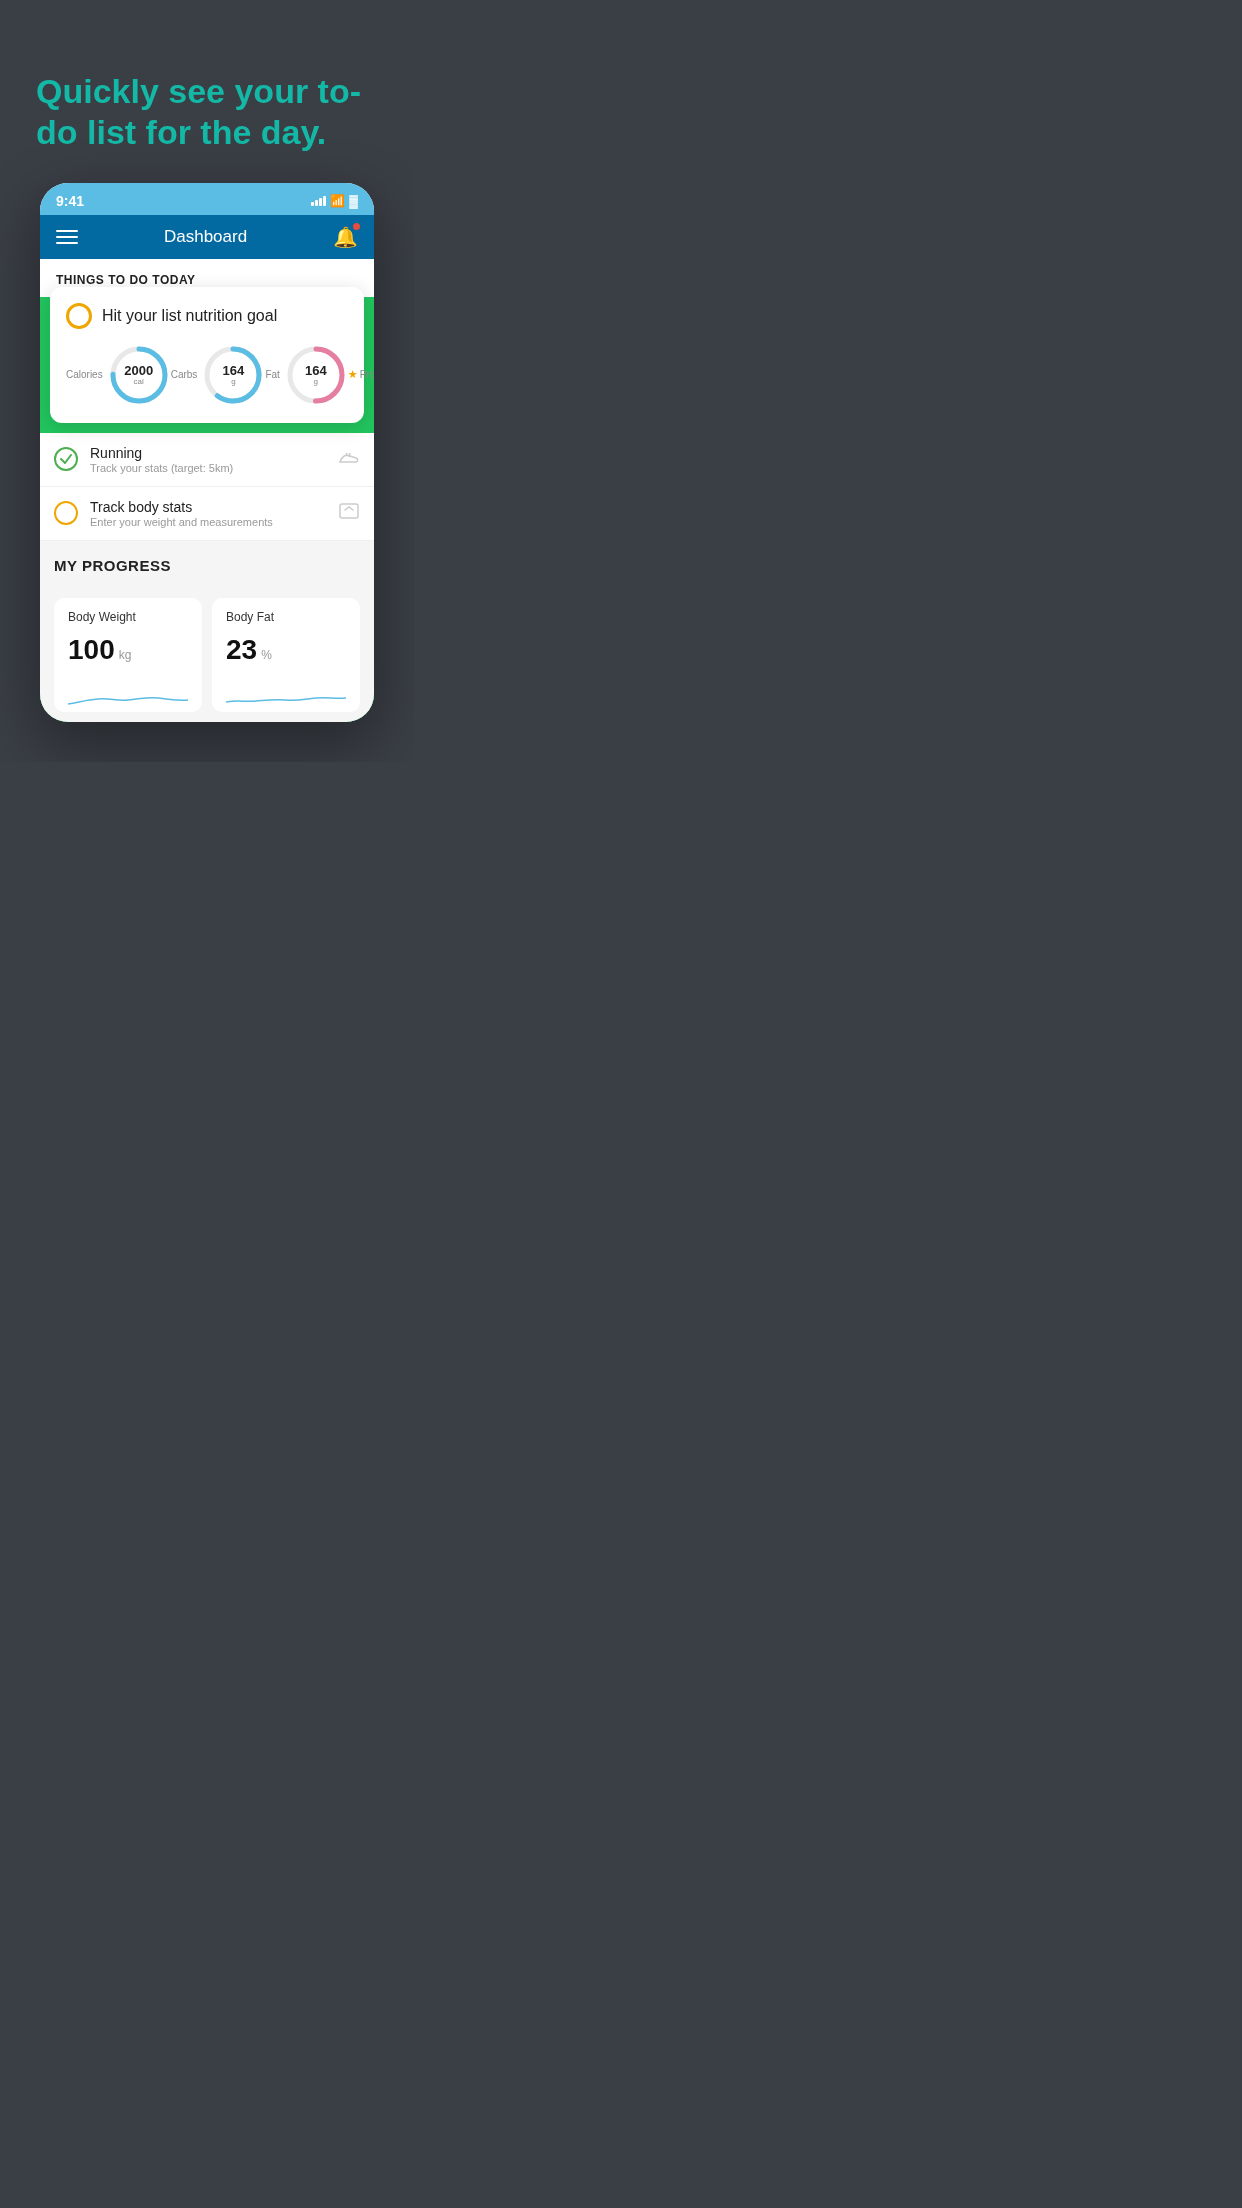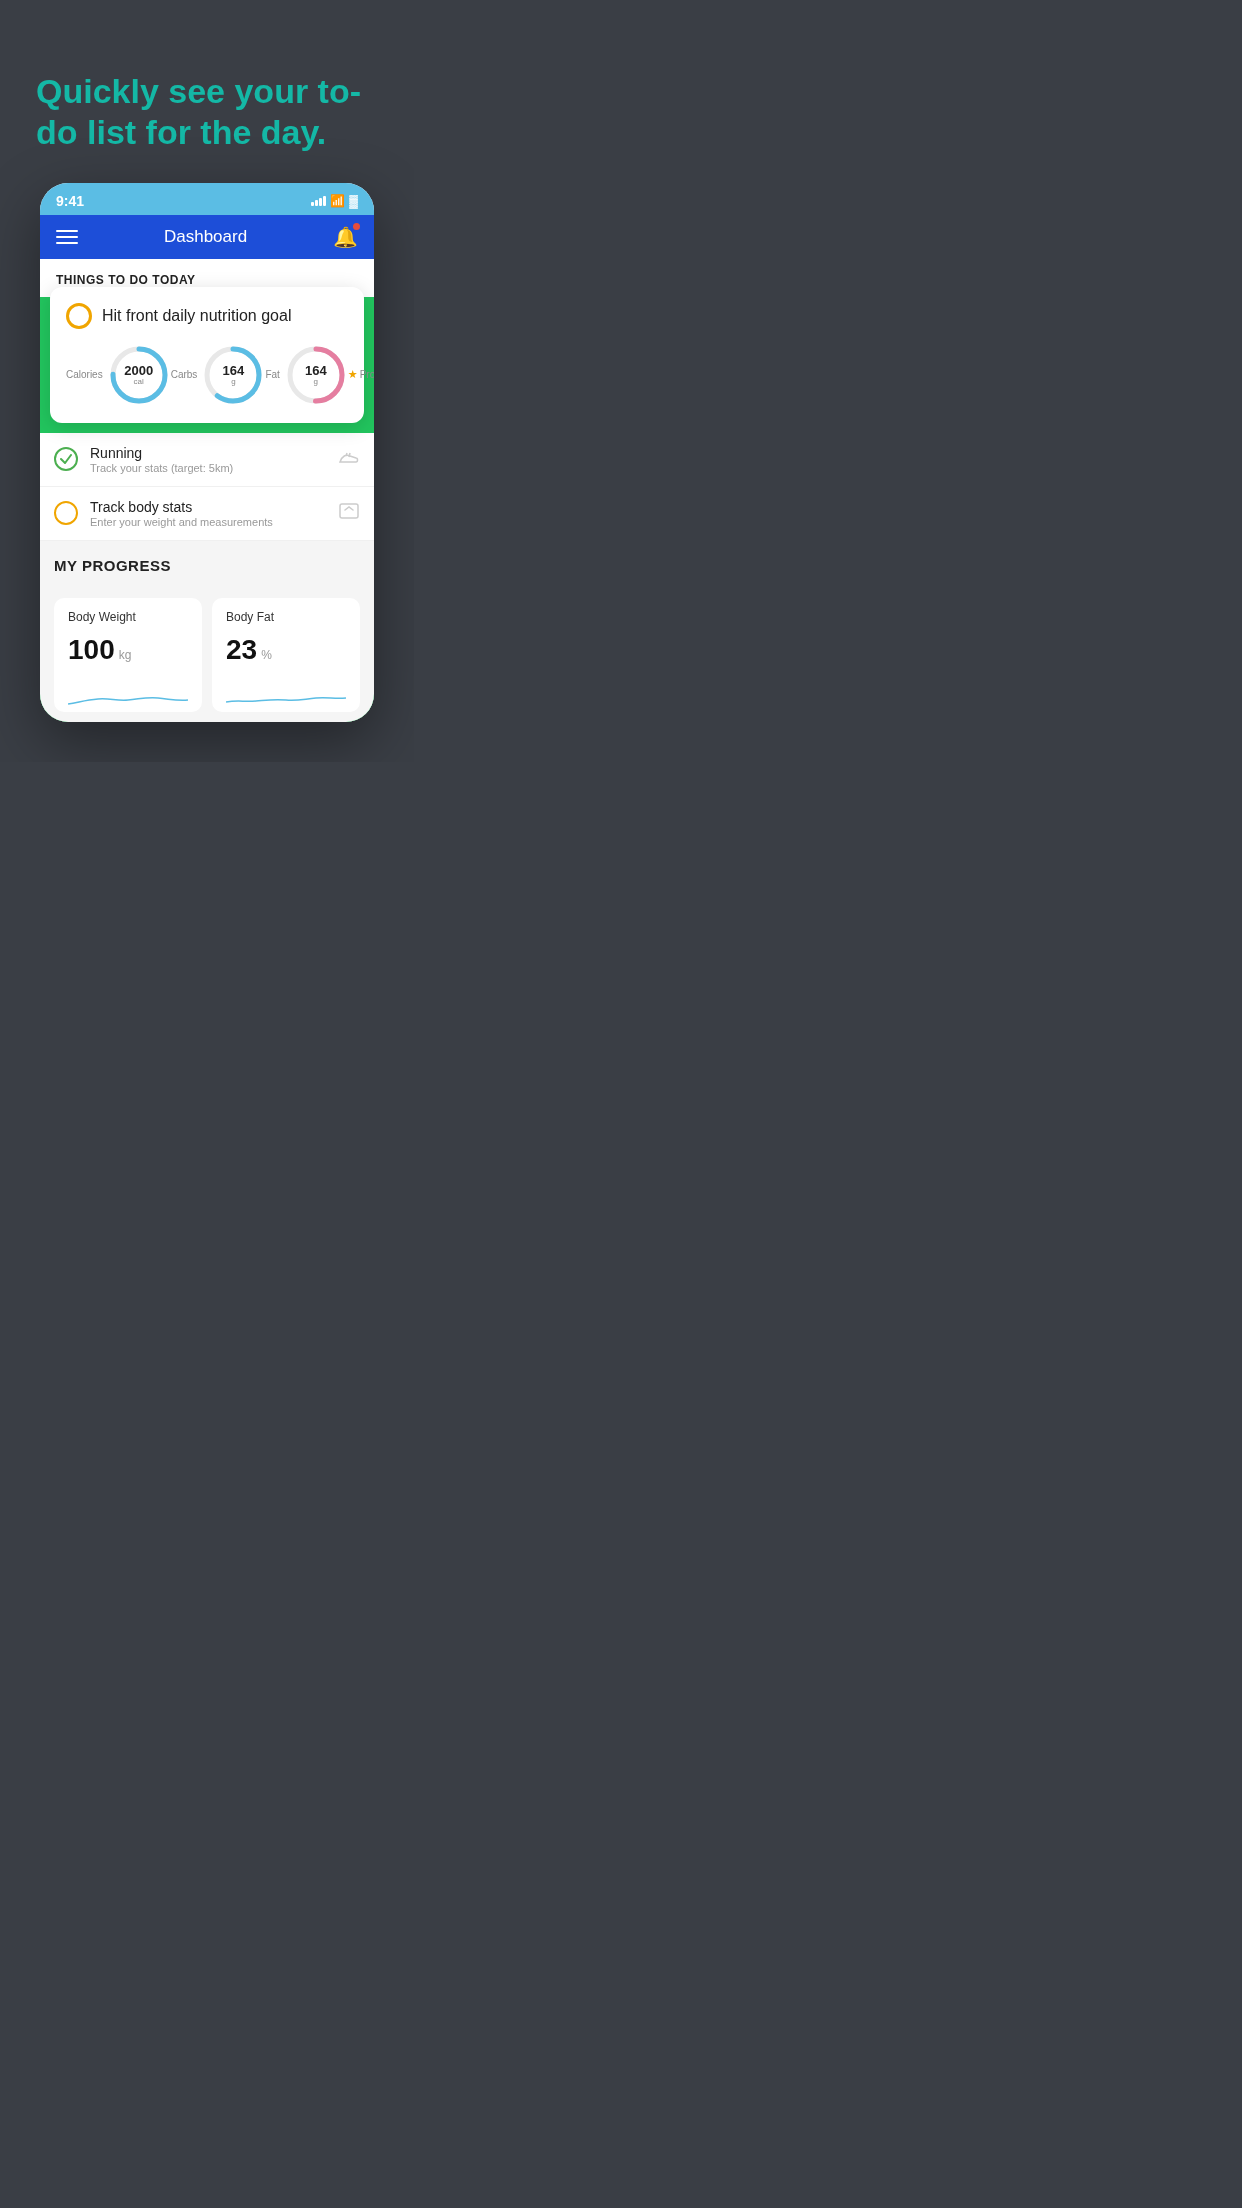--- a/index.html
+++ b/index.html
@@ -72,21 +72,21 @@
     }
     .battery-icon {
       font-size: 12px;
     }
     .wifi-icon {
       font-size: 12px;
     }
 
     
     .nav-bar {
-      background: #1d4ed8;
+      background: #0369a1;
       display: flex;
       justify-content: space-between;
       align-items: center;
       padding: 10px 16px;
     }
     .hamburger {
       display: flex;
       flex-direction: column;
       gap: 4px;
       cursor: pointer;
@@ -347,21 +347,21 @@
     </div>
   </div>
 
   <div class="content">
 
     <div class="section-header">THINGS TO DO TODAY</div>
 
     <div class="floating-card">
       <div class="card-title-row">
         <div class="circle-checkbox"></div>
-        <span class="card-title">Hit front daily nutrition goal</span>
+        <span class="card-title">Hit your list nutrition goal</span>
       </div>
       <div class="nutrition-grid">
 
         <div class="nutrition-item">
           <span class="nutrition-label">Calories</span>
           <div class="donut-wrap">
             <svg viewBox="0 0 64 64">
               <circle cx="32" cy="32" r="26" fill="none" stroke="#e8e8e8" stroke-width="5"></circle>
               <circle cx="32" cy="32" r="26" fill="none" stroke="#5bbde4" stroke-width="5" stroke-dasharray="122.5 163.4" stroke-linecap="round"></circle>
             </svg>

